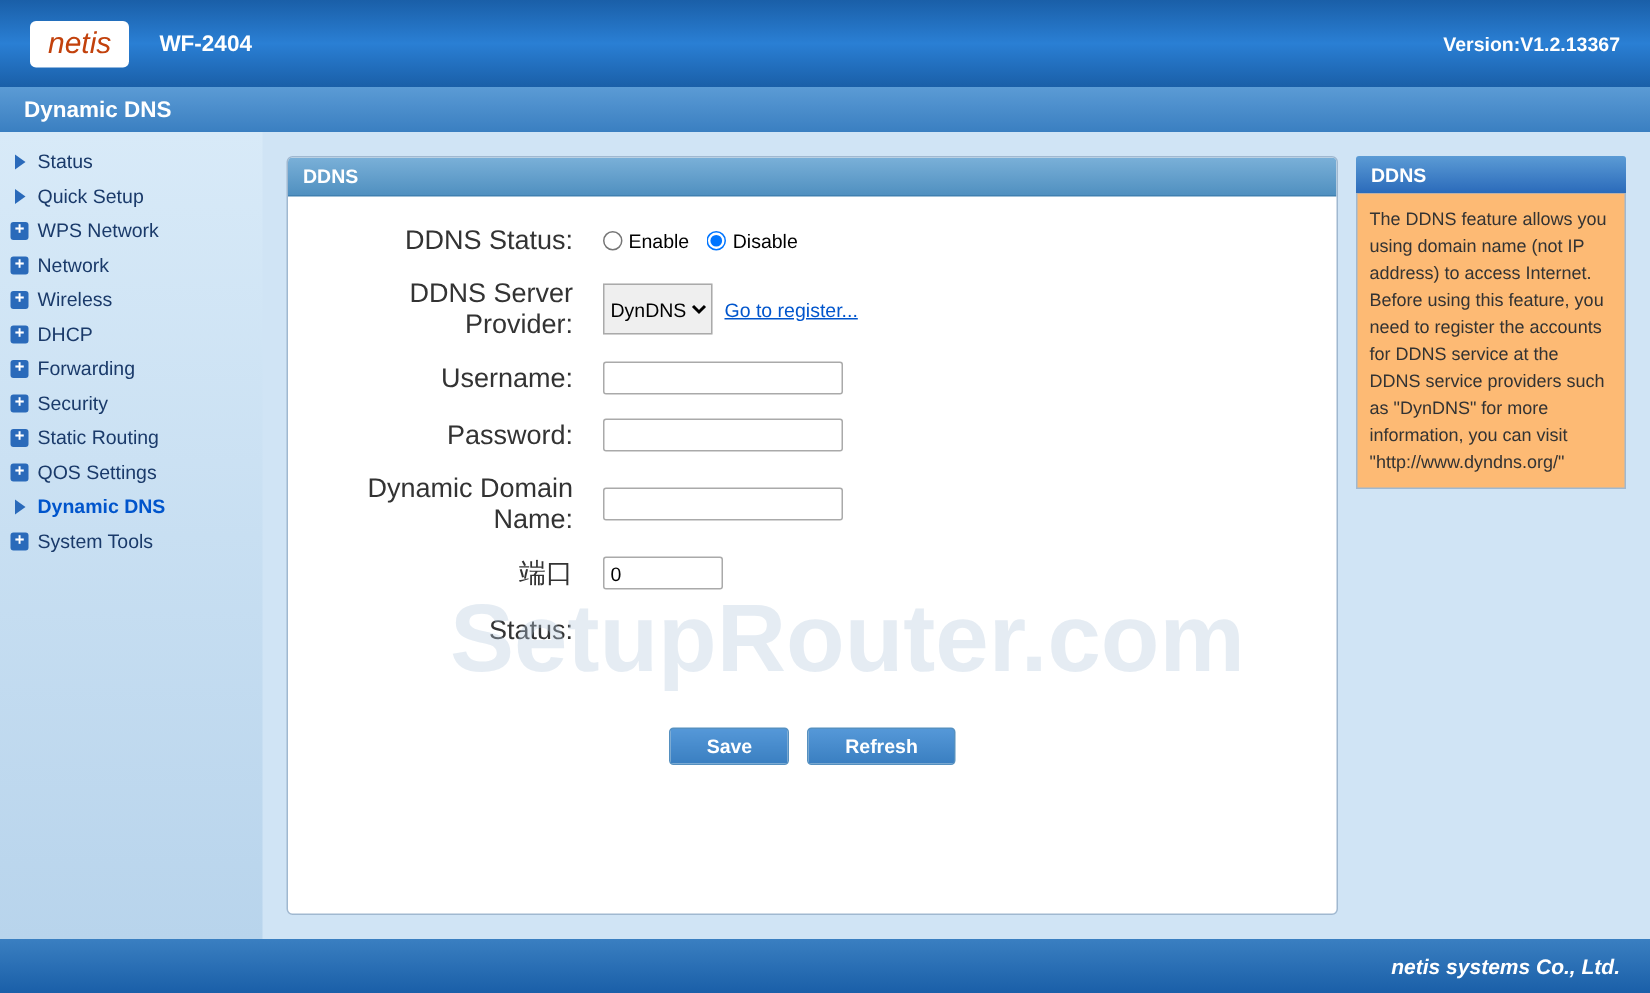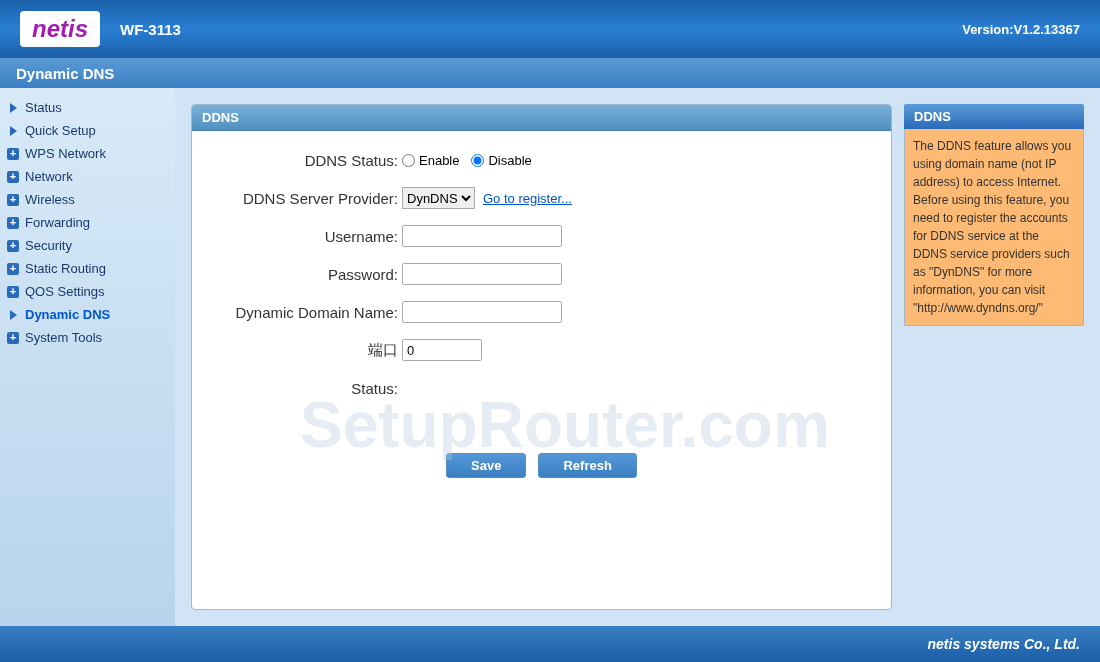--- a/index.html
+++ b/index.html
@@ -22,23 +22,23 @@
       padding: 0 20px;
     }
     .logo-box {
       background: white;
       border-radius: 4px;
       padding: 4px 12px;
       display: flex;
       align-items: center;
     }
     .logo-text {
-      color: #a21caf;
-      font-size: 24px;
-      font-weight: bold;
+      color: #c2410c;
+      font-size: 20px;
+      font-weight: normal;
       font-style: italic;
     }
     .header-version {
       color: white;
       font-size: 13px;
       font-weight: bold;
     }
 
     
     .sub-header {
@@ -145,23 +145,23 @@
     }
     .form-row {
       display: flex;
       align-items: center;
       margin-bottom: 12px;
       min-height: 26px;
     }
     .form-label {
       text-align: right;
       width: 200px;
-      padding-right: 4px;
+      padding-right: 20px;
       color: #333;
-      font-size: 15px;
+      font-size: 18px;
       flex-shrink: 0;
     }
     .form-control-area {
       display: flex;
       align-items: center;
       gap: 8px;
     }
     .radio-group {
       display: flex;
       align-items: flex-end;
@@ -183,21 +183,21 @@
       font-size: 13px;
       height: 22px;
       width: 160px;
     }
     .form-input-short {
       width: 80px;
     }
     .form-select {
       border: 1px solid #aaa;
       font-size: 13px;
-      height: 22px;
+      height: 34px;
     }
     .link-text {
       color: #0055cc;
       text-decoration: underline;
       cursor: pointer;
       font-size: 13px;
     }
     .btn-row {
       display: flex;
       justify-content: center;
@@ -271,21 +271,21 @@
     }
   </style>
 </head>
 <body>
 
 <div class="header">
   <div style="display:flex; align-items:center; gap:20px;">
     <div class="logo-box">
       <span class="logo-text">netis</span>
     </div>
-    <span style="color:white; font-size:15px; font-weight:bold;">WF-3113</span>
+    <span style="color:white; font-size:15px; font-weight:bold;">WF-2404</span>
   </div>
   <span class="header-version">Version:V1.2.13367</span>
 </div>
 
 <div class="sub-header">
   <span class="sub-header-title">Dynamic DNS</span>
 </div>
 
 <div class="main-layout" style="position:relative;">
 
@@ -314,20 +314,26 @@
       <span class="sidebar-icon">
           <div class="icon-plus"></div>
         </span>
       <span>Network</span>
     </div>
     <div class="sidebar-item">
       <span class="sidebar-icon">
           <div class="icon-plus"></div>
         </span>
       <span>Wireless</span>
+    </div>
+    <div class="sidebar-item">
+      <span class="sidebar-icon">
+          <div class="icon-plus"></div>
+        </span>
+      <span>DHCP</span>
     </div>
     <div class="sidebar-item">
       <span class="sidebar-icon">
           <div class="icon-plus"></div>
         </span>
       <span>Forwarding</span>
     </div>
     <div class="sidebar-item">
       <span class="sidebar-icon">
           <div class="icon-plus"></div>

